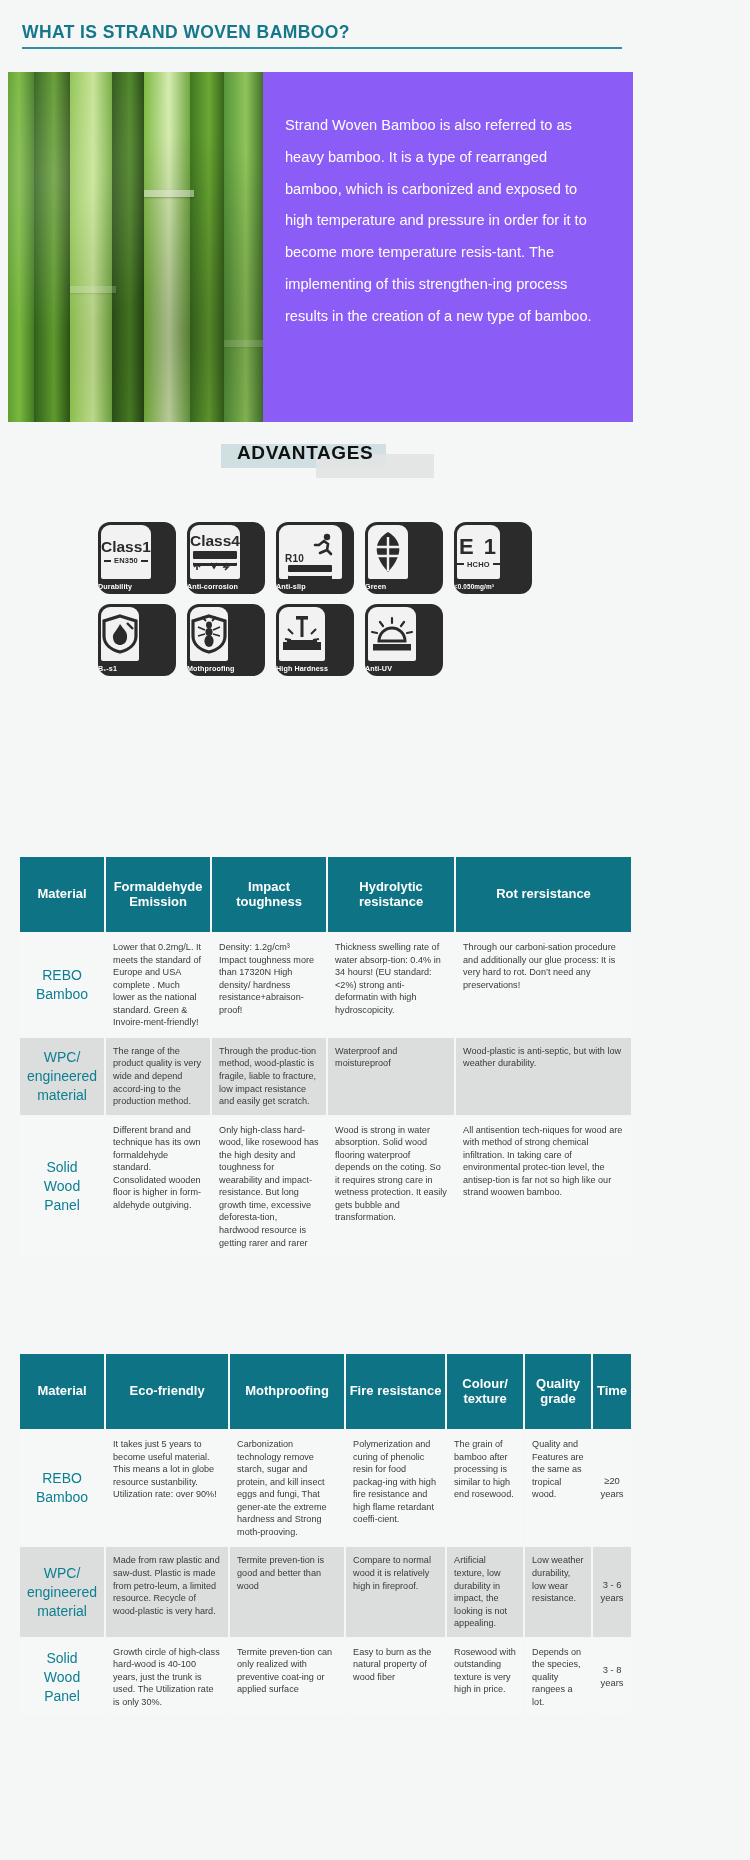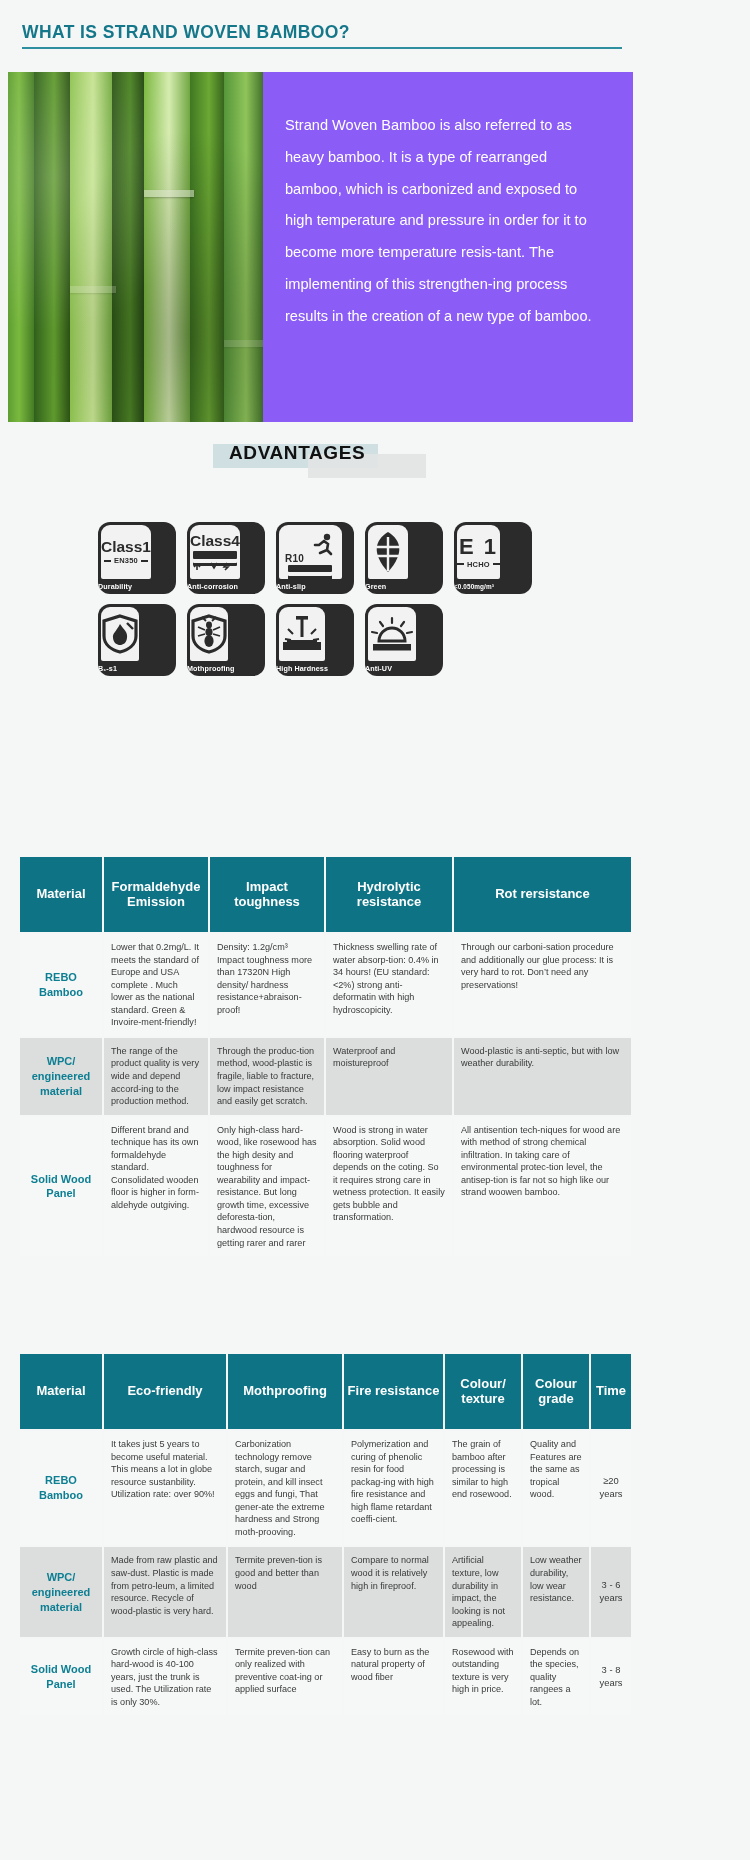--- a/index.html
+++ b/index.html
@@ -35,21 +35,21 @@
       radial-gradient(ellipse at 70% 75%, rgba(0,0,0,.25), rgba(0,0,0,0) 55%);
     mix-blend-mode:normal;}
   .node{position:absolute;left:0;right:0;height:7px;background:rgba(240,248,225,.55);box-shadow:0 1px 2px rgba(0,0,0,.25);}
   .hero-text{
     width:370px;height:350px;background:#8b5cf6;box-sizing:border-box;
     padding:38px 34px 0 22px;
     color:#ffffff;font-size:14.6px;line-height:2.18;
   }
 
   
-  .adv-wrap{position:absolute;left:0;top:440px;width:607px;height:50px;}
+  .adv-wrap{position:absolute;left:8px;top:440px;width:607px;height:50px;}
   .adv-title{
     position:absolute;left:229px;top:2px;
     font-size:19px;font-weight:bold;letter-spacing:.6px;color:#111;
     z-index:3;
   }
   .adv-hl1{position:absolute;left:213px;top:4px;width:165px;height:24px;background:#cfdfe2;z-index:1;}
   .adv-hl2{position:absolute;left:308px;top:14px;width:118px;height:24px;background:#e2e4e4;z-index:2;opacity:.9;}
 
   
   .badges{position:absolute;left:98px;top:522px;width:540px;}
@@ -73,21 +73,21 @@
   .tbl th{
     background:#0d7385;color:#fff;font-size:13px;font-weight:bold;line-height:1.12;
     padding:23px 2px;text-align:center;vertical-align:middle;
   }
   .tbl td{
     background:#f6f7f7;font-size:9.1px;line-height:1.38;color:#3a3a3a;
     padding:7px 7px;vertical-align:top;
   }
   .tbl tr.alt td{background:#dcdddd;}
   .tbl td.mat{
-    font-size:11px;font-weight:bold;color:#0d7f93;text-align:center;vertical-align:middle;line-height:1.35;
+    font-size:14px;font-weight:normal;color:#0d7f93;text-align:center;vertical-align:middle;line-height:1.35;
   }
   .tbl td.ctr{text-align:center;vertical-align:middle;font-size:9.4px;}
   #table-one{top:855px;}
   #table-two{top:1352px;}
 </style>
 </head>
 <body>
 
 <div class="page">
 
@@ -280,21 +280,21 @@
   </table>
 
   <table class="tbl" id="table-two">
     <thead>
       <tr>
         <th style="width:78px">Material</th>
         <th style="width:118px">Eco-friendly</th>
         <th style="width:110px">Mothproofing</th>
         <th style="width:95px">Fire resistance</th>
         <th style="width:72px">Colour/ texture</th>
-        <th style="width:62px">Colour grade</th>
+        <th style="width:62px">Quality grade</th>
         <th>Time</th>
       </tr>
     </thead>
     <tbody>
       <tr>
         <td class="mat">REBO Bamboo</td>
         <td>It takes just 5 years to become useful material. This means a lot in globe resource sustanbility. Utilization rate: over 90%!</td>
         <td>Carbonization technology remove starch, sugar and protein, and kill insect eggs and fungi, That gener-ate the extreme hardness and Strong moth-prooving.</td>
         <td>Polymerization and curing of phenolic resin for food packag-ing with high fire resistance and high flame retardant coeffi-cient.</td>
         <td>The grain of bamboo after processing is similar to high end rosewood.</td>

